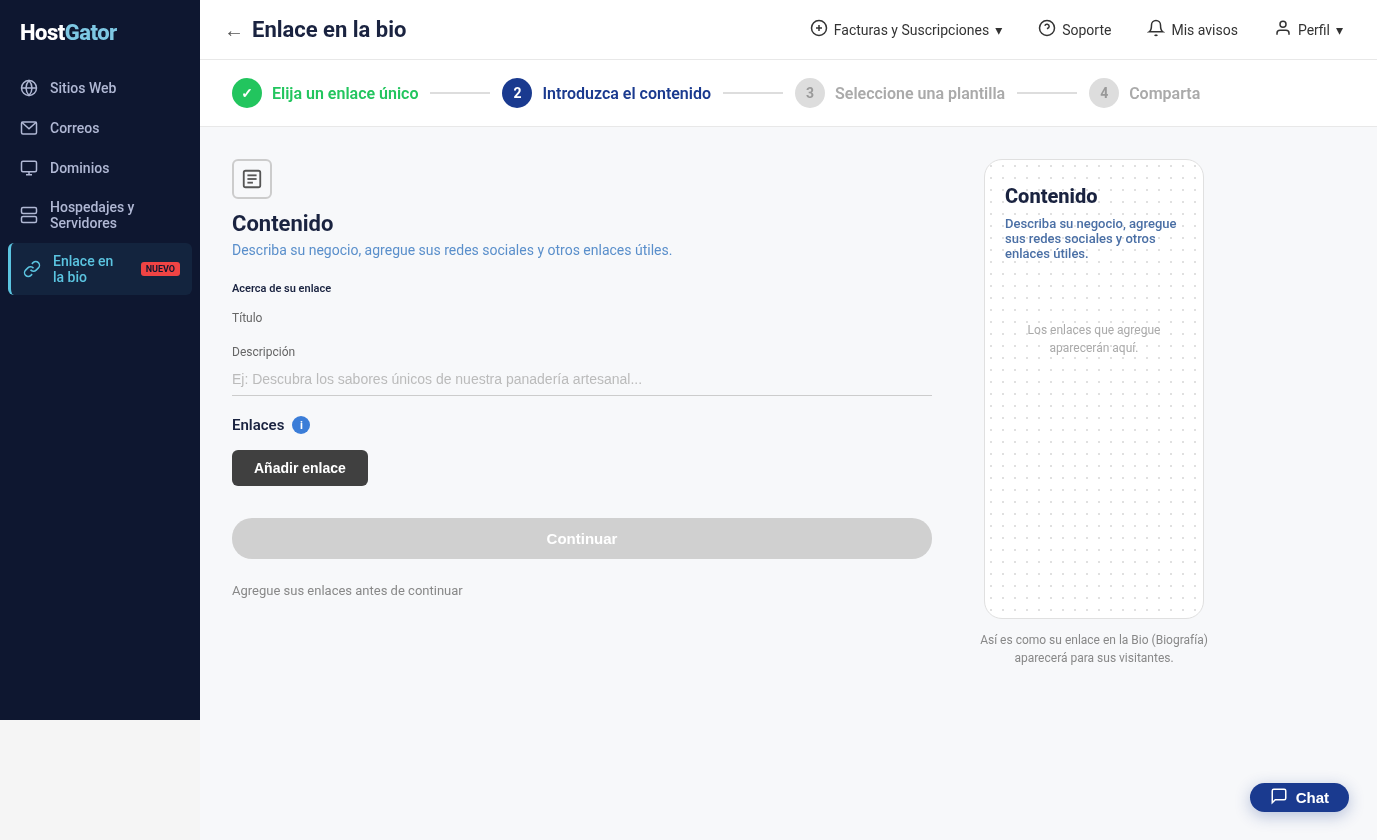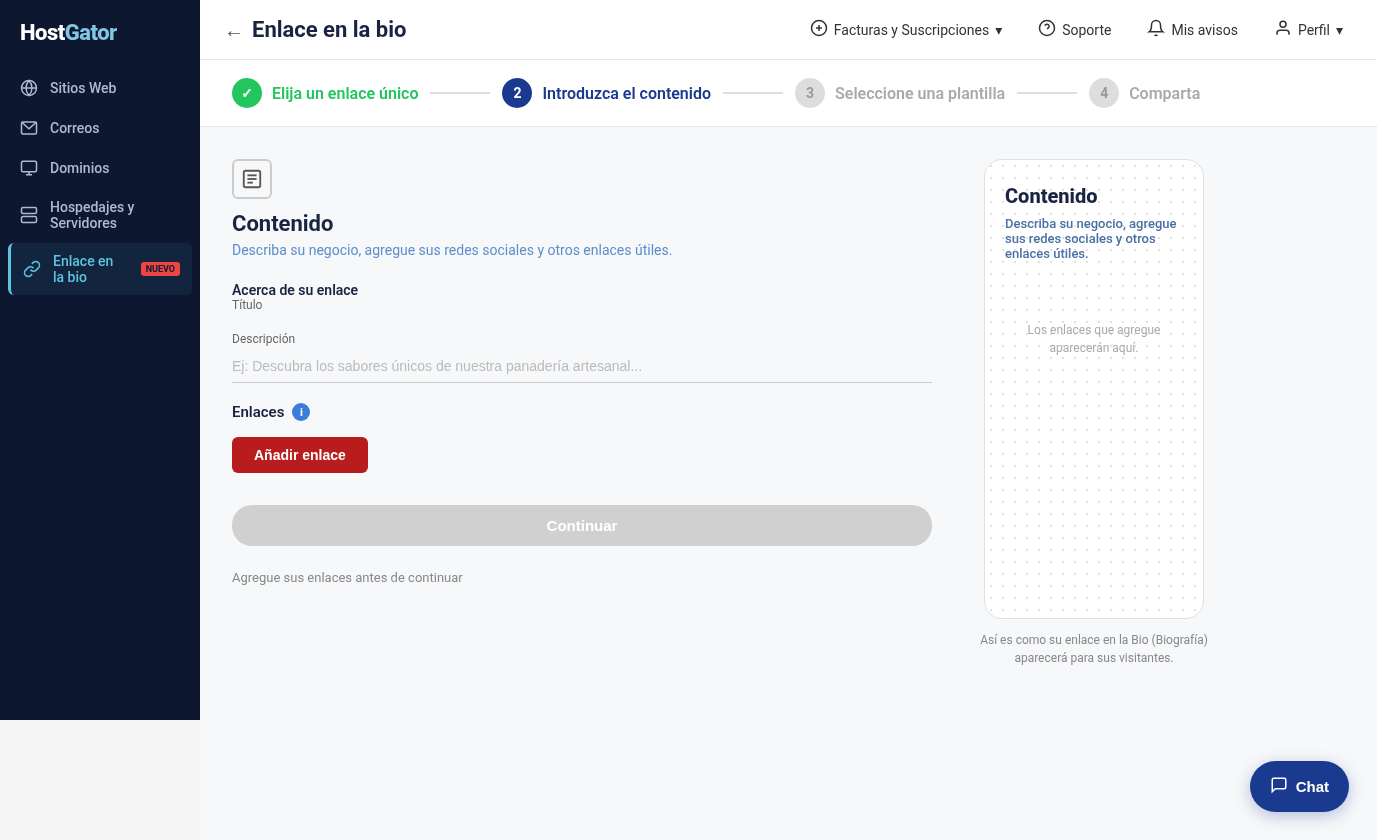--- a/index.html
+++ b/index.html
@@ -156,21 +156,21 @@
       display: flex;
       align-items: center;
       justify-content: center;
       margin-bottom: 12px;
       color: #555;
       font-size: 18px;
     }
     .panel-title { font-size: 22px; font-weight: 700; color: #1a2340; margin-bottom: 6px; }
     .panel-subtitle { font-size: 14px; color: #5a8fcb; margin-bottom: 24px; }
 
-    .section-label { font-size: 14px; font-weight: 600; color: #1a2340; }
+    .section-label { font-size: 11px; font-weight: 600; color: #1a2340; margin-bottom: 16px; }
 
     .form-group { margin-bottom: 20px; }
     .form-group label {
       display: block;
       font-size: 12px;
       color: #666;
       margin-bottom: 4px;
     }
     .form-input {
       width: 100%;
@@ -199,21 +199,21 @@
       display: flex;
       align-items: center;
       justify-content: center;
       color: #fff;
       font-size: 11px;
       font-weight: 700;
       cursor: pointer;
     }
 
     .btn-add-link {
-      background: #b91c1c;
+      background: #404040;
       color: #fff;
       border: none;
       padding: 10px 22px;
       border-radius: 6px;
       font-size: 14px;
       font-weight: 600;
       cursor: pointer;
       margin-bottom: 32px;
     }
 
@@ -268,21 +268,21 @@
 
     
     .chat-btn {
       position: fixed;
       bottom: 28px;
       right: 28px;
       background: #1a3a8f;
       color: #fff;
       border: none;
       border-radius: 28px;
-      padding: 15px 20px;
+      padding: 4px 20px;
       font-size: 15px;
       font-weight: 600;
       cursor: pointer;
       display: flex;
       align-items: center;
       gap: 8px;
       box-shadow: 0 4px 16px rgba(26,58,143,0.3);
       z-index: 100;
     }
 

